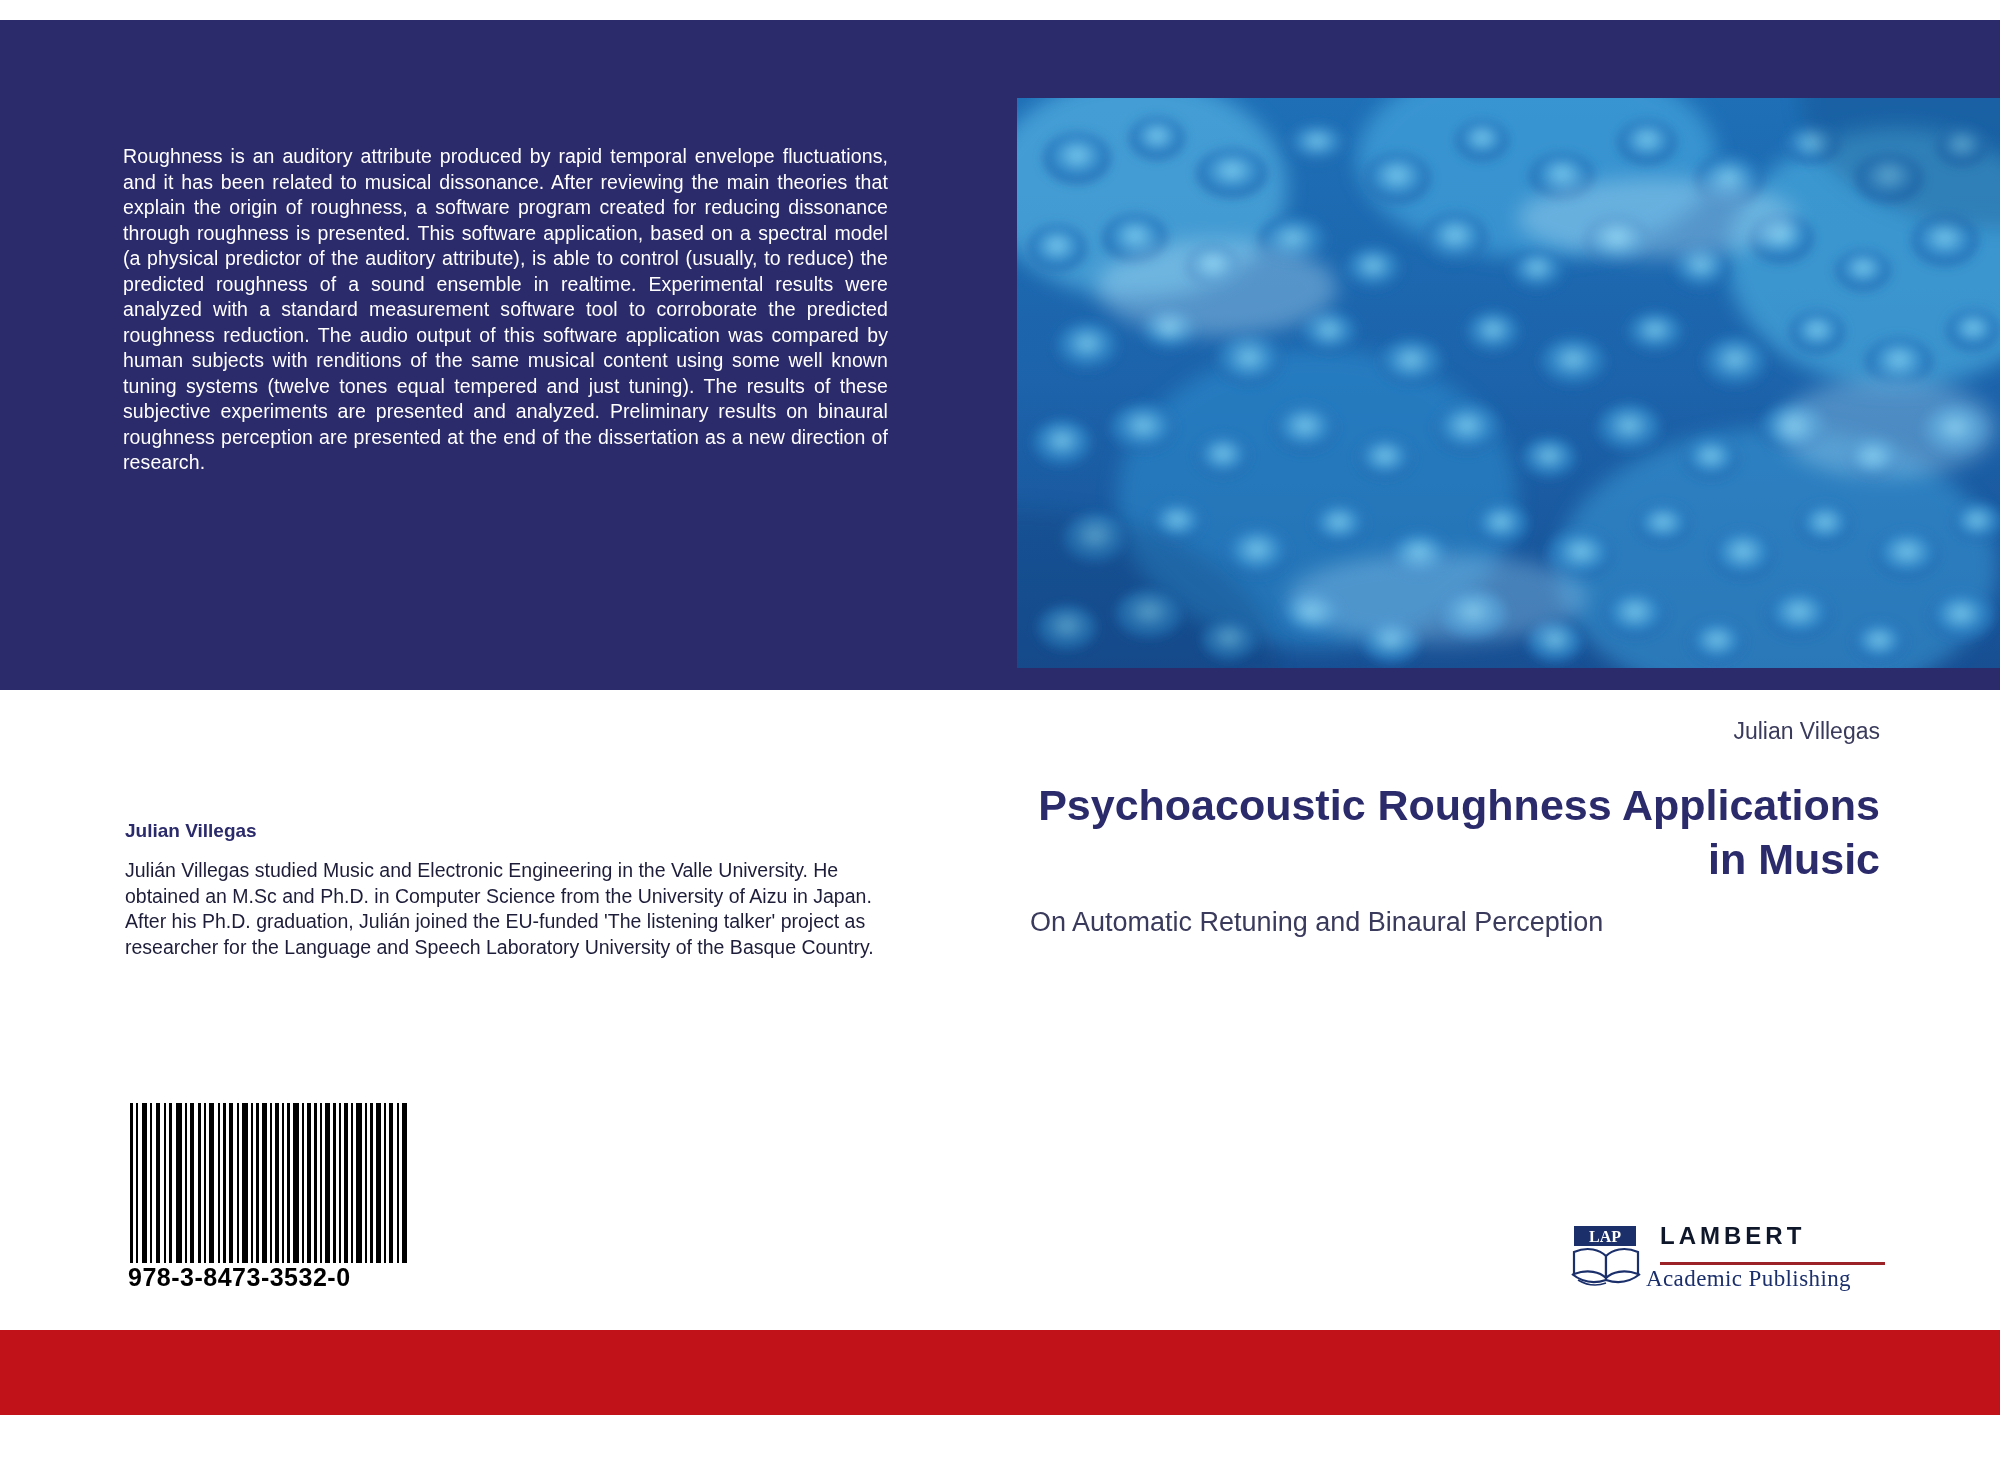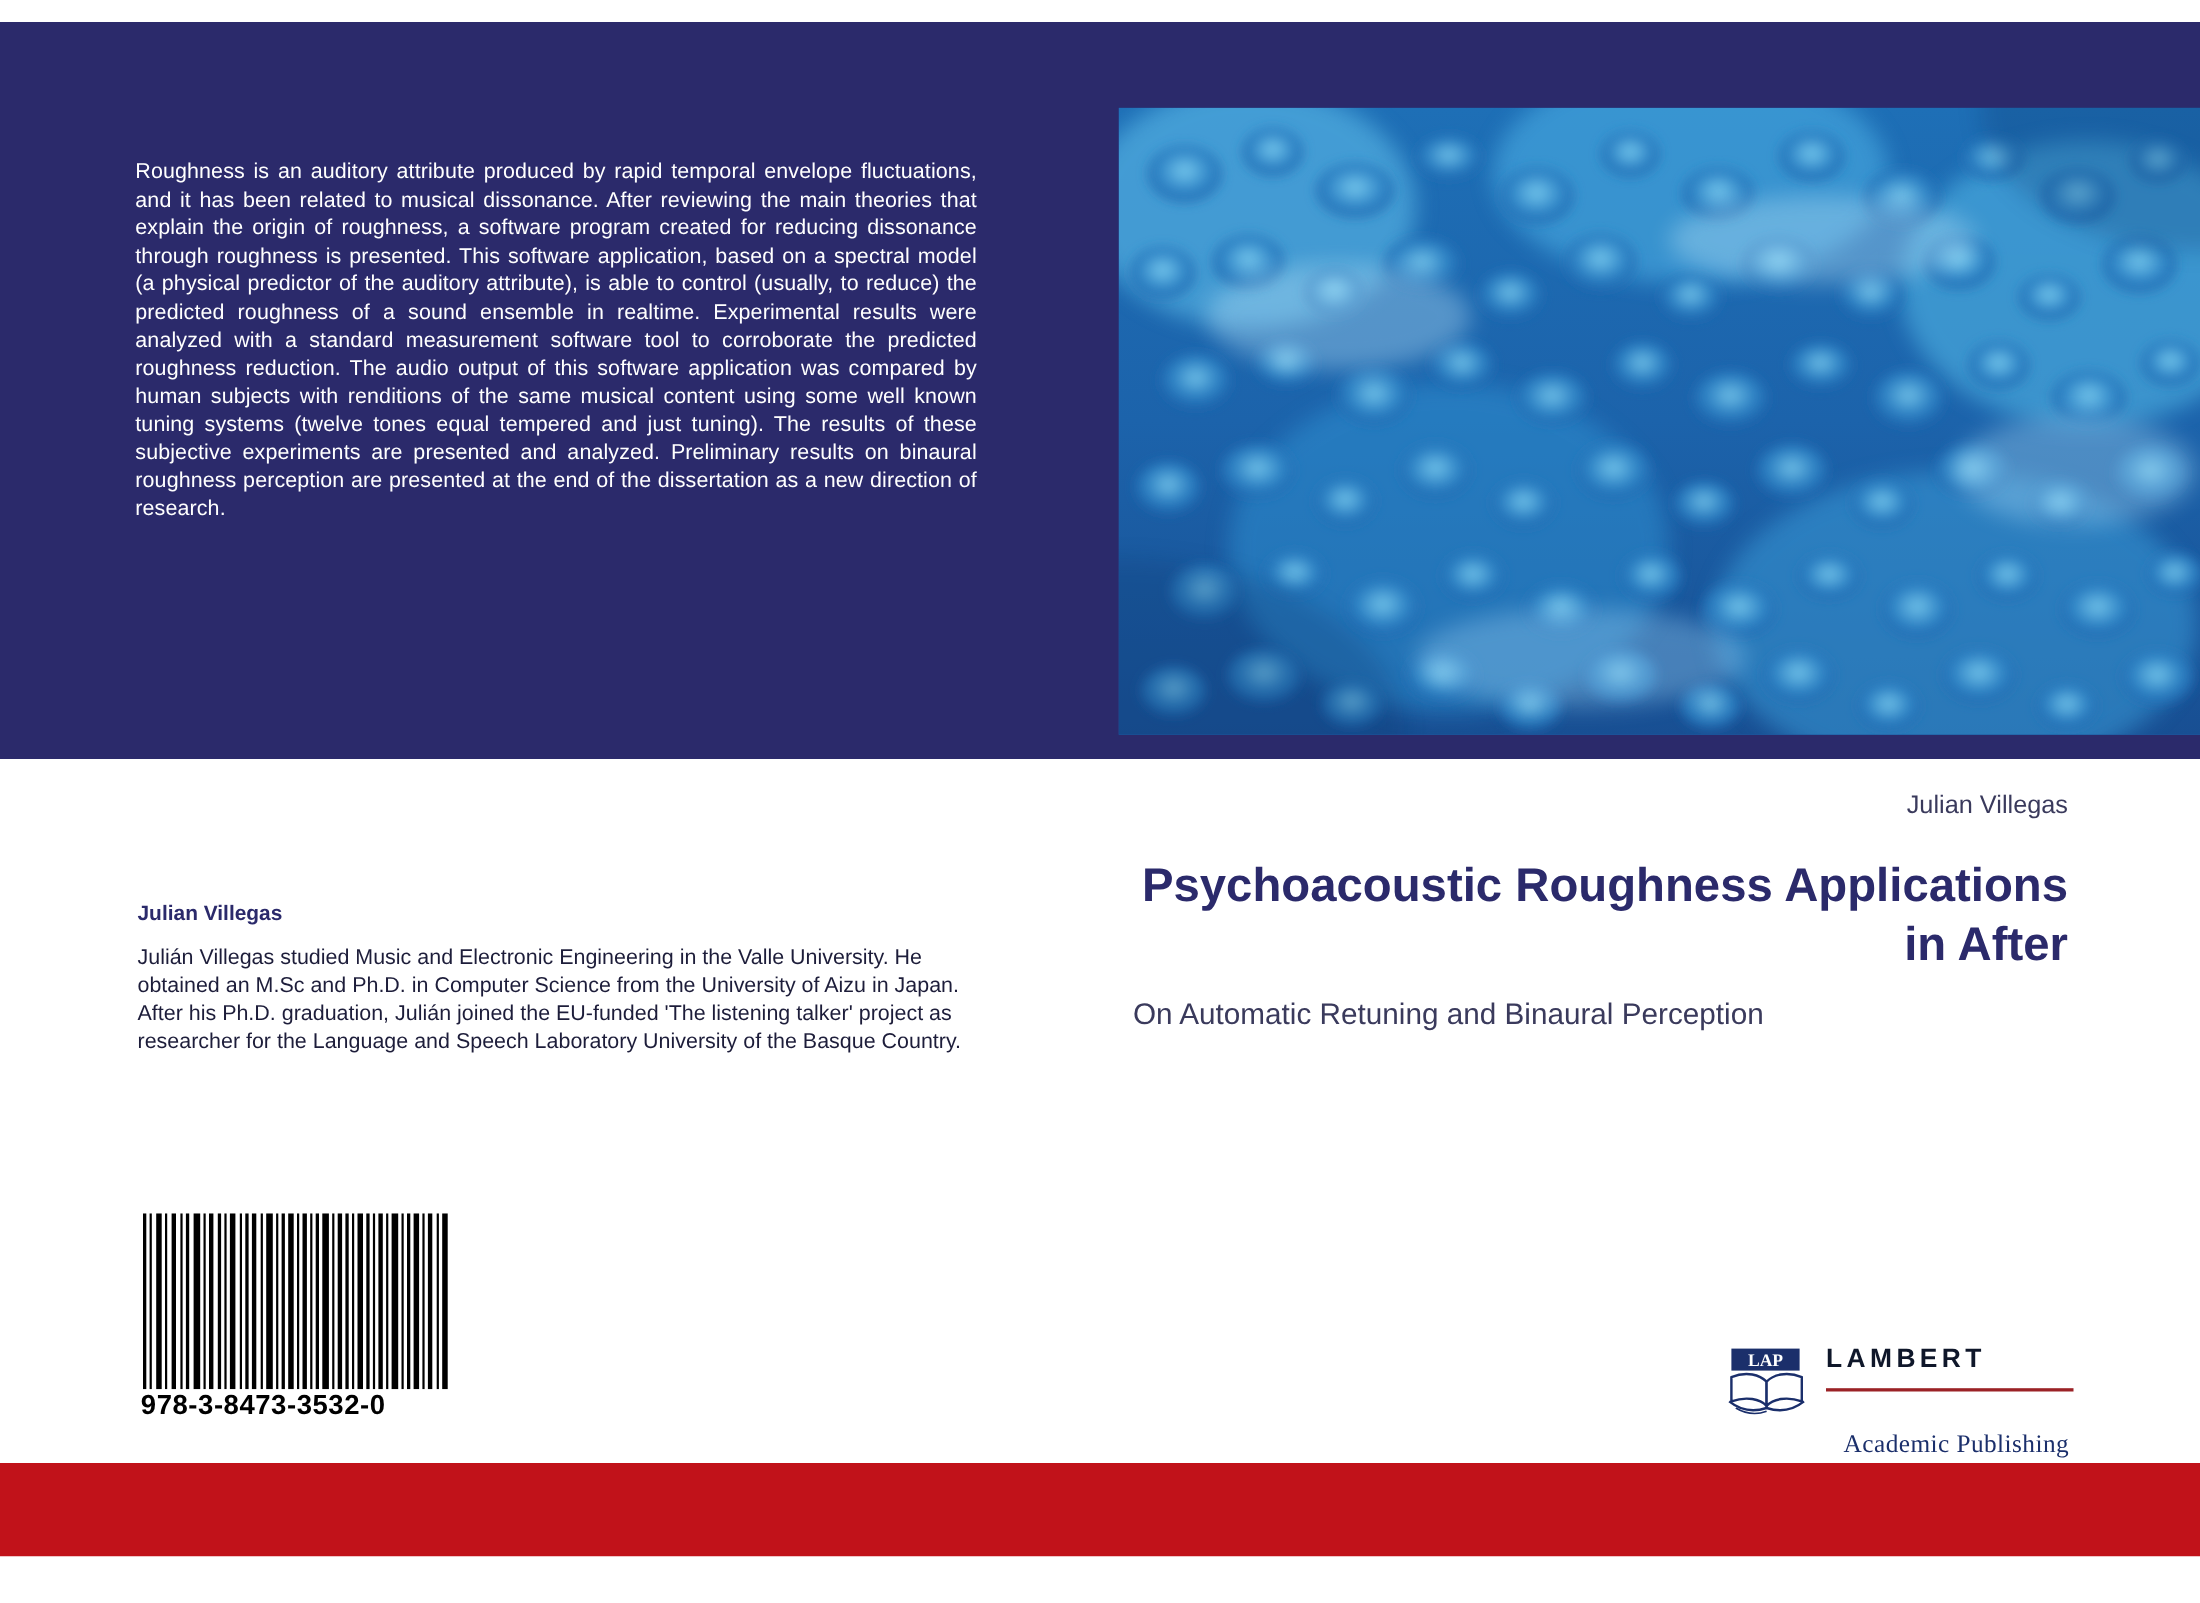--- a/index.html
+++ b/index.html
@@ -171,27 +171,26 @@
   .pub-rule {
     position: absolute;
     left: 92px;
     top: 40px;
     width: 225px;
     height: 3px;
     background: #9b2226;
   }
   .pub-sub {
     position: absolute;
-    left: 108px;
+    left: 78px;
     top: 44px;
     color: #1b2f6b;
     font-family: "Liberation Serif", serif;
     font-size: 23px;
     letter-spacing: 0.4px;
-    margin-top: 34px;
   }
 
   
   .bottom-band {
     position: absolute;
     left: 0;
     top: 1330px;
     width: 2000px;
     height: 85px;
     background: #c1121a;
@@ -337,21 +336,21 @@
       <g opacity="0.25" filter="url(#blur2)">
         <ellipse cx="0" cy="570" rx="260" ry="160" fill="#0c3a72"></ellipse>
         <ellipse cx="983" cy="0" rx="200" ry="130" fill="#0c3a72"></ellipse>
       </g>
     </svg>
   </div>
 
   <div class="lower"></div>
 
   <div class="front-author">Julian Villegas</div>
-  <div class="front-title">Psychoacoustic Roughness Applications in After</div>
+  <div class="front-title">Psychoacoustic Roughness Applications in Music</div>
   <div class="front-subtitle">On Automatic Retuning and Binaural Perception</div>
 
   <div class="bio-name">Julian Villegas</div>
   <div class="bio-text">Julián Villegas studied Music and Electronic Engineering in the Valle University. He obtained an M.Sc and Ph.D. in Computer Science from the University of Aizu in Japan. After his Ph.D. graduation, Julián joined the EU-funded 'The listening talker' project as researcher for the Language and Speech Laboratory University of the Basque Country.</div>
 
   <div class="barcode-wrap">
     <svg class="barcode" viewBox="0 0 282 160" preserveAspectRatio="none" xmlns="http://www.w3.org/2000/svg">
       <rect x="0" y="0" width="282" height="160" fill="#ffffff"></rect>
       <g fill="#000000">
         <rect x="2" y="0" width="3" height="160"></rect>

